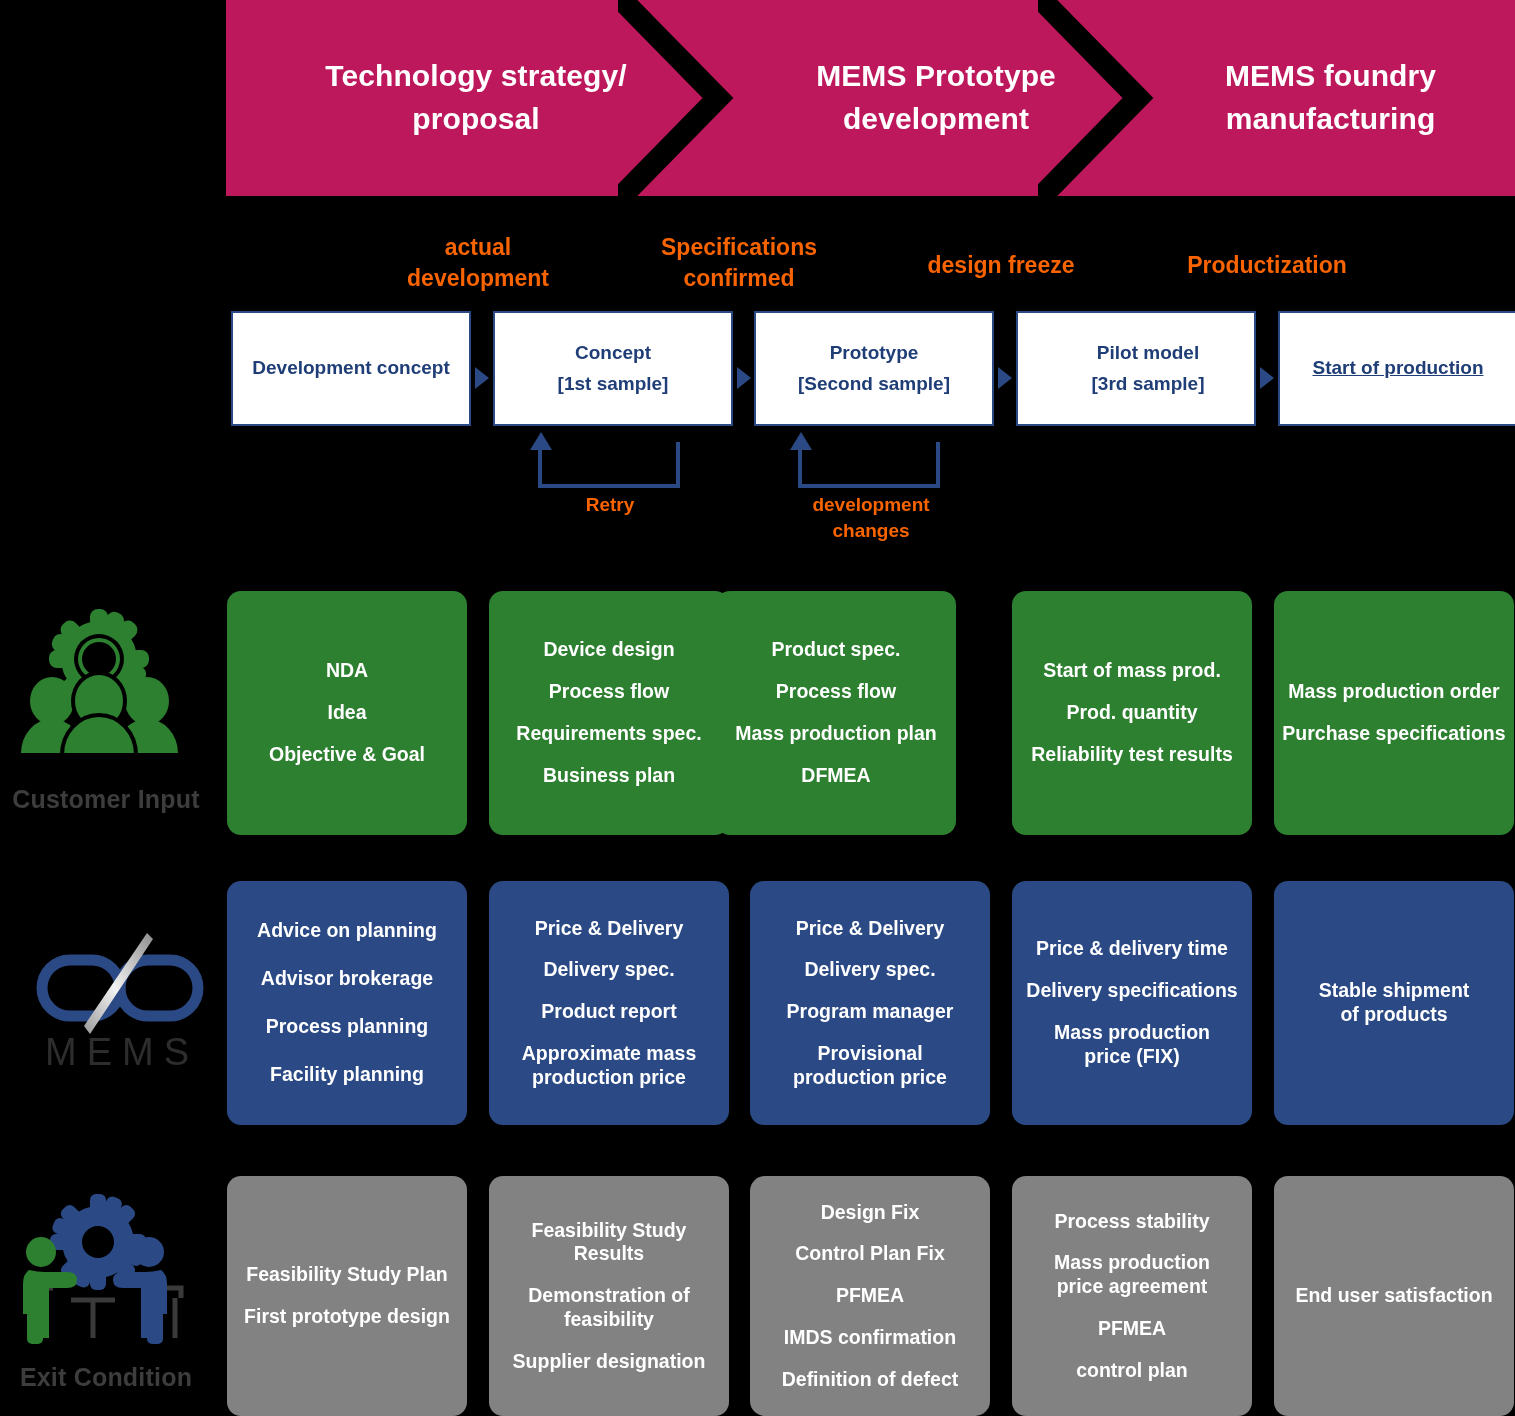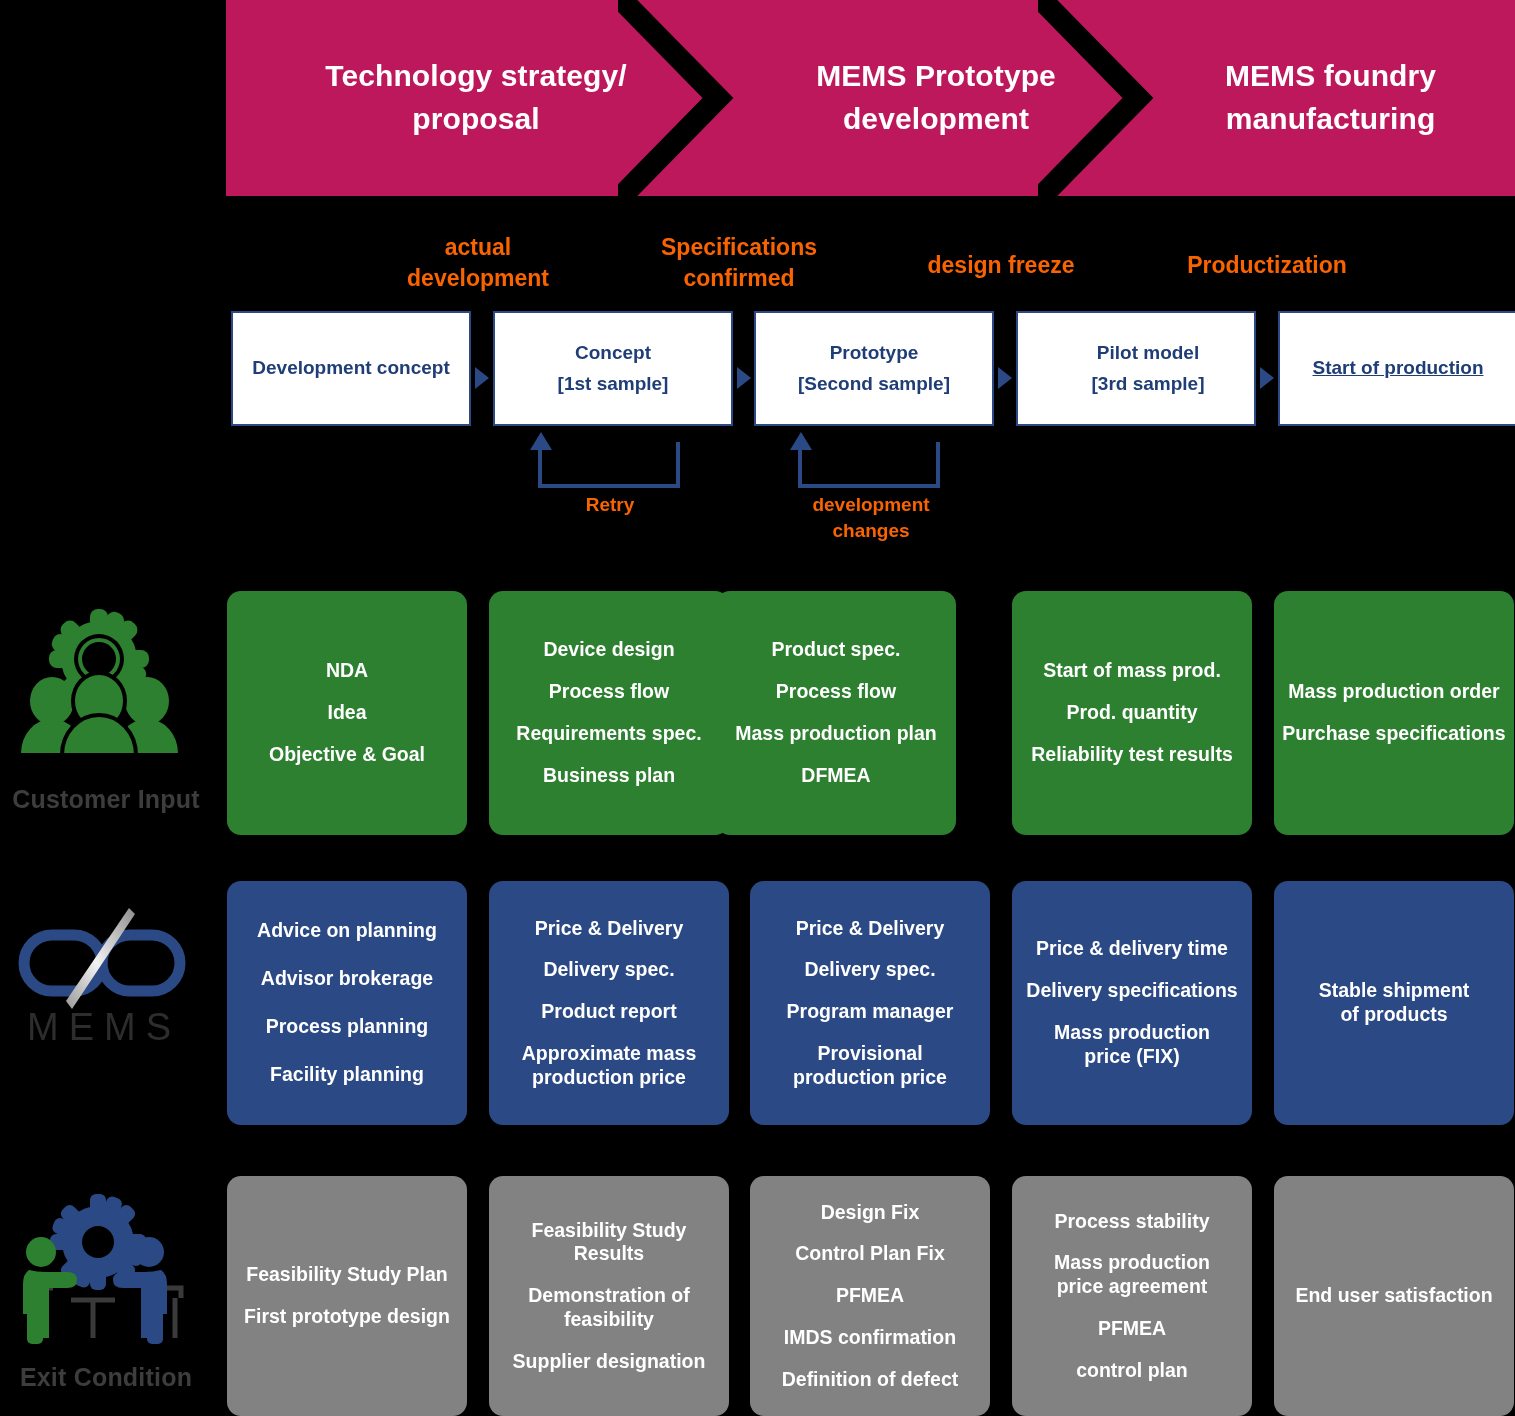--- a/index.html
+++ b/index.html
@@ -211,21 +211,21 @@
 <div class="card green" style="left:1012px;top:591px;width:240px;height:244px;">
   <span class="ln">Start of mass prod.</span>
   <span class="ln">Prod. quantity</span>
   <span class="ln">Reliability test results</span>
 </div>
 <div class="card green" style="left:1274px;top:591px;width:240px;height:244px;">
   <span class="ln">Mass production order</span>
   <span class="ln">Purchase specifications</span>
 </div>
 
-<div class="icon-holder" style="top:902px;">
+<div class="icon-holder" style="top:927px;padding-left:18px;">
   <svg width="180" height="145" viewBox="0 0 180 145">
     <defs>
       <linearGradient id="slashGrad" x1="0" y1="1" x2="1" y2="0">
         <stop offset="0%" stop-color="#9a9a9a"></stop>
         <stop offset="45%" stop-color="#f2f2f2"></stop>
         <stop offset="100%" stop-color="#8d8d8d"></stop>
       </linearGradient>
     </defs>
     <g fill="none" stroke="#2b4a85" stroke-width="11">
       <rect x="8" y="33" width="78" height="56" rx="28"></rect>
@@ -309,21 +309,21 @@
 
 <div class="card grey" style="left:227px;top:1176px;width:240px;height:240px;">
   <span class="ln">Feasibility Study Plan</span>
   <span class="ln">First prototype design</span>
 </div>
 <div class="card grey" style="left:489px;top:1176px;width:240px;height:240px;">
   <span class="ln">Feasibility Study Results</span>
   <span class="ln">Demonstration of<br>feasibility</span>
   <span class="ln">Supplier designation</span>
 </div>
-<div class="card grey" style="left:750px;top:1176px;width:240px;height:240px;">
+<div class="card grey" style="left:750px;top:1176px;width:240px;height:240px;border-radius:15px;">
   <span class="ln">Design Fix</span>
   <span class="ln">Control Plan Fix</span>
   <span class="ln">PFMEA</span>
   <span class="ln">IMDS confirmation</span>
   <span class="ln">Definition of defect</span>
 </div>
 <div class="card grey" style="left:1012px;top:1176px;width:240px;height:240px;">
   <span class="ln">Process stability</span>
   <span class="ln">Mass production<br>price agreement</span>
   <span class="ln">PFMEA</span>

